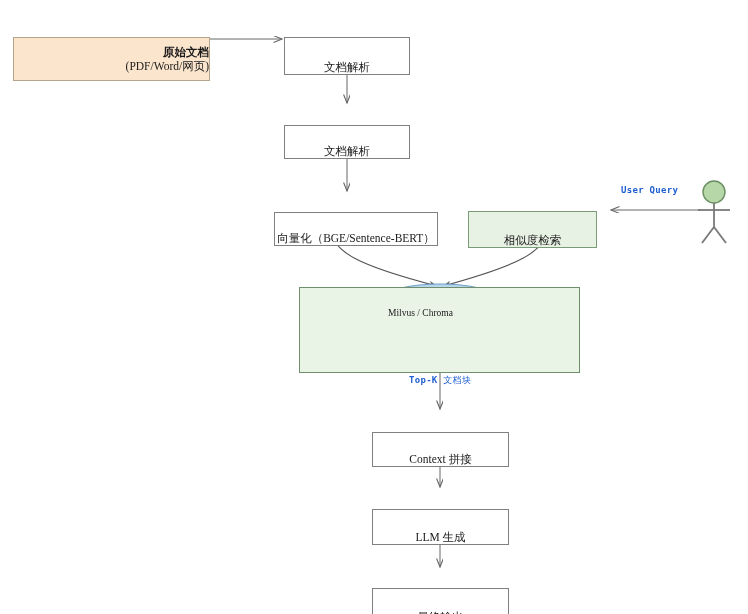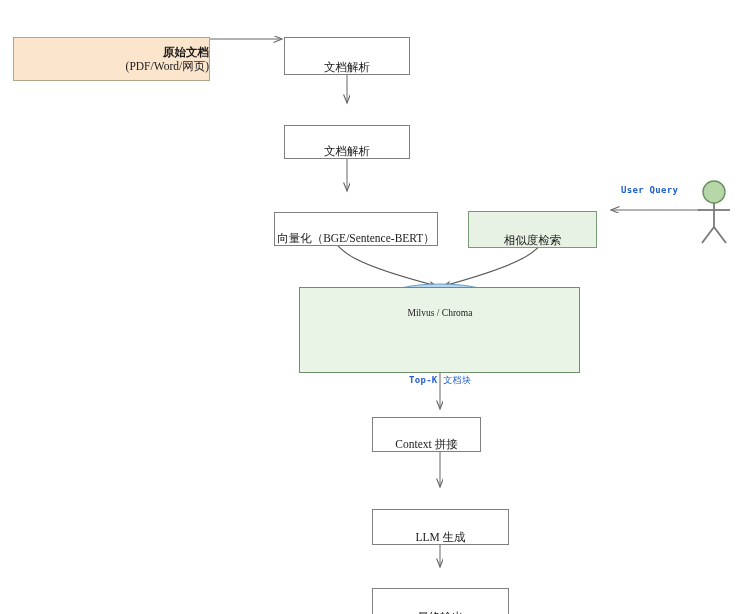--- a/index.html
+++ b/index.html
@@ -44,21 +44,21 @@
     background: #e8f2e4;
     border: 1px solid #7a9b77;
   }
   .container-green {
     background: #e9f3e6;
     border: 1px solid #6f8f6c;
   }
   .cyl-label {
     position: absolute;
     width: 100%;
-    text-align: center;
+    text-align: left;
     font-size: 9.5px;
     color: #1a1a1a;
     top: 50%;
     transform: translateY(-50%);
     pointer-events: none;
   }
   .edge-label {
     position: absolute;
     color: #1f5fd0;
     font-family: "DejaVu Sans Mono", "Liberation Mono", monospace;
@@ -151,21 +151,21 @@
   <div class="node box box-green" style="left:468px; top:191px; width:129px; height:37px;">
     <span>相似度检索</span>
   </div>
 
   <div class="node container-green" style="left:299px; top:267px; width:281px; height:86px;"></div>
 
   <div style="position:absolute; left:388px; top:296px; width:104px; height:34px;">
     <div class="cyl-label">Milvus / Chroma</div>
   </div>
 
-  <div class="node box" style="left:372px; top:397px; width:109px; height:35px;">
+  <div class="node box" style="left:372px; top:412px; width:137px; height:35px;">
     <span>Context 拼接</span>
   </div>
 
   <div class="node box" style="left:372px; top:489px; width:137px; height:36px;">
     <span>LLM 生成</span>
   </div>
 
   <div class="node box" style="left:372px; top:568px; width:137px; height:37px;">
     <span>最终输出</span>
   </div>

